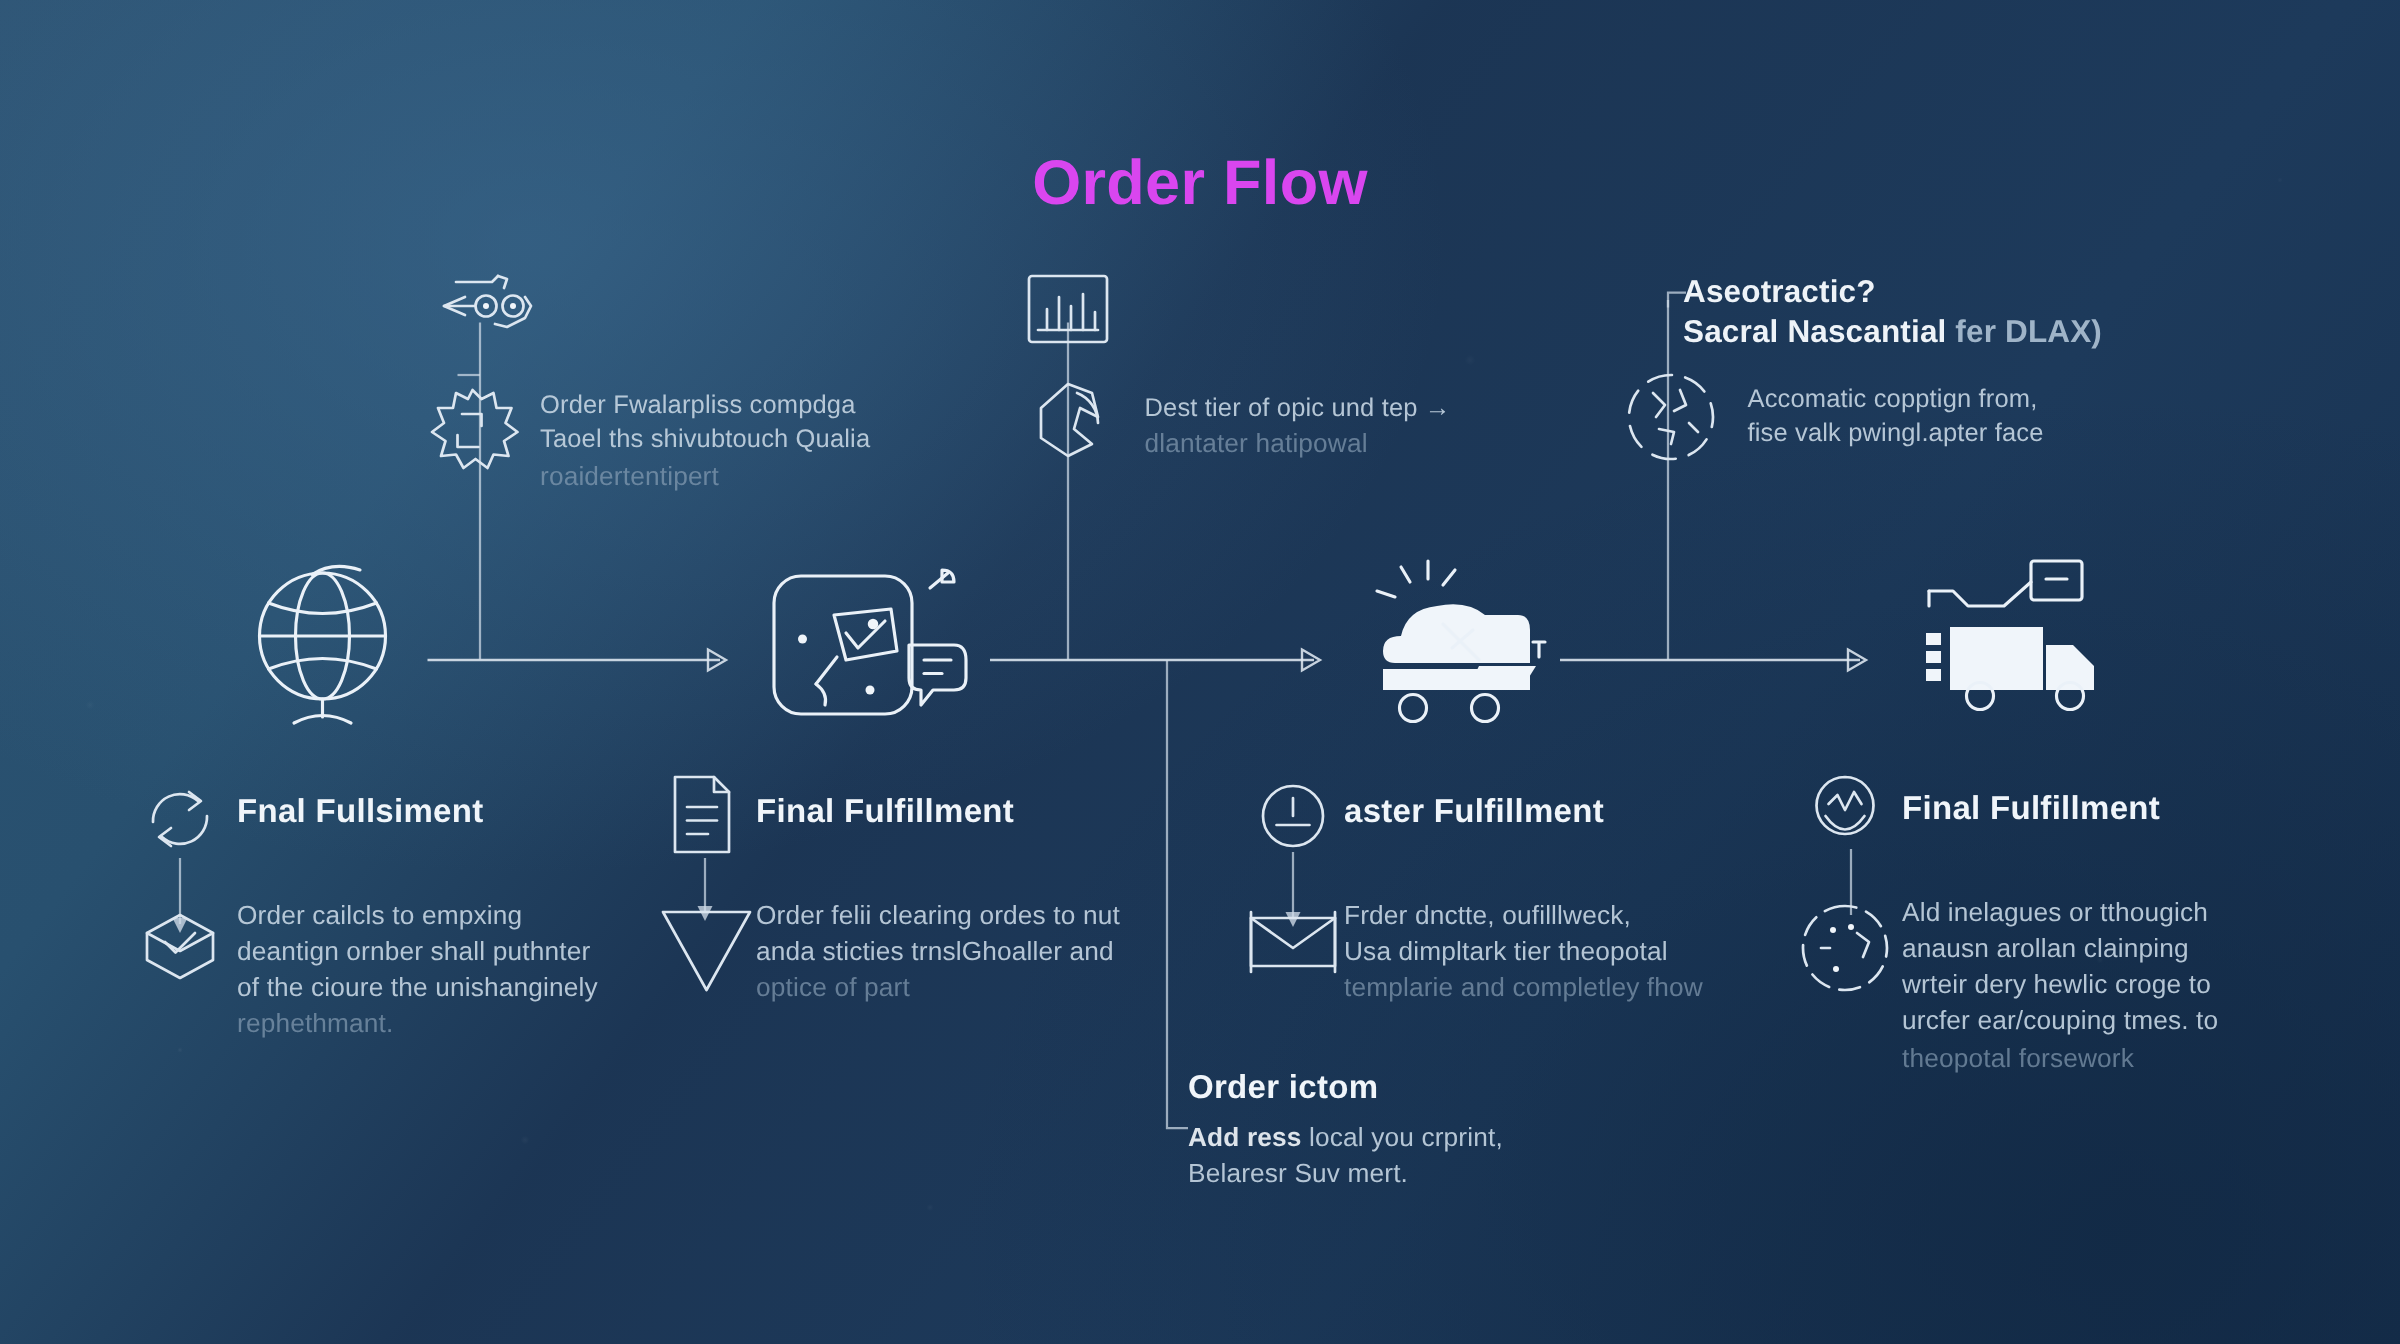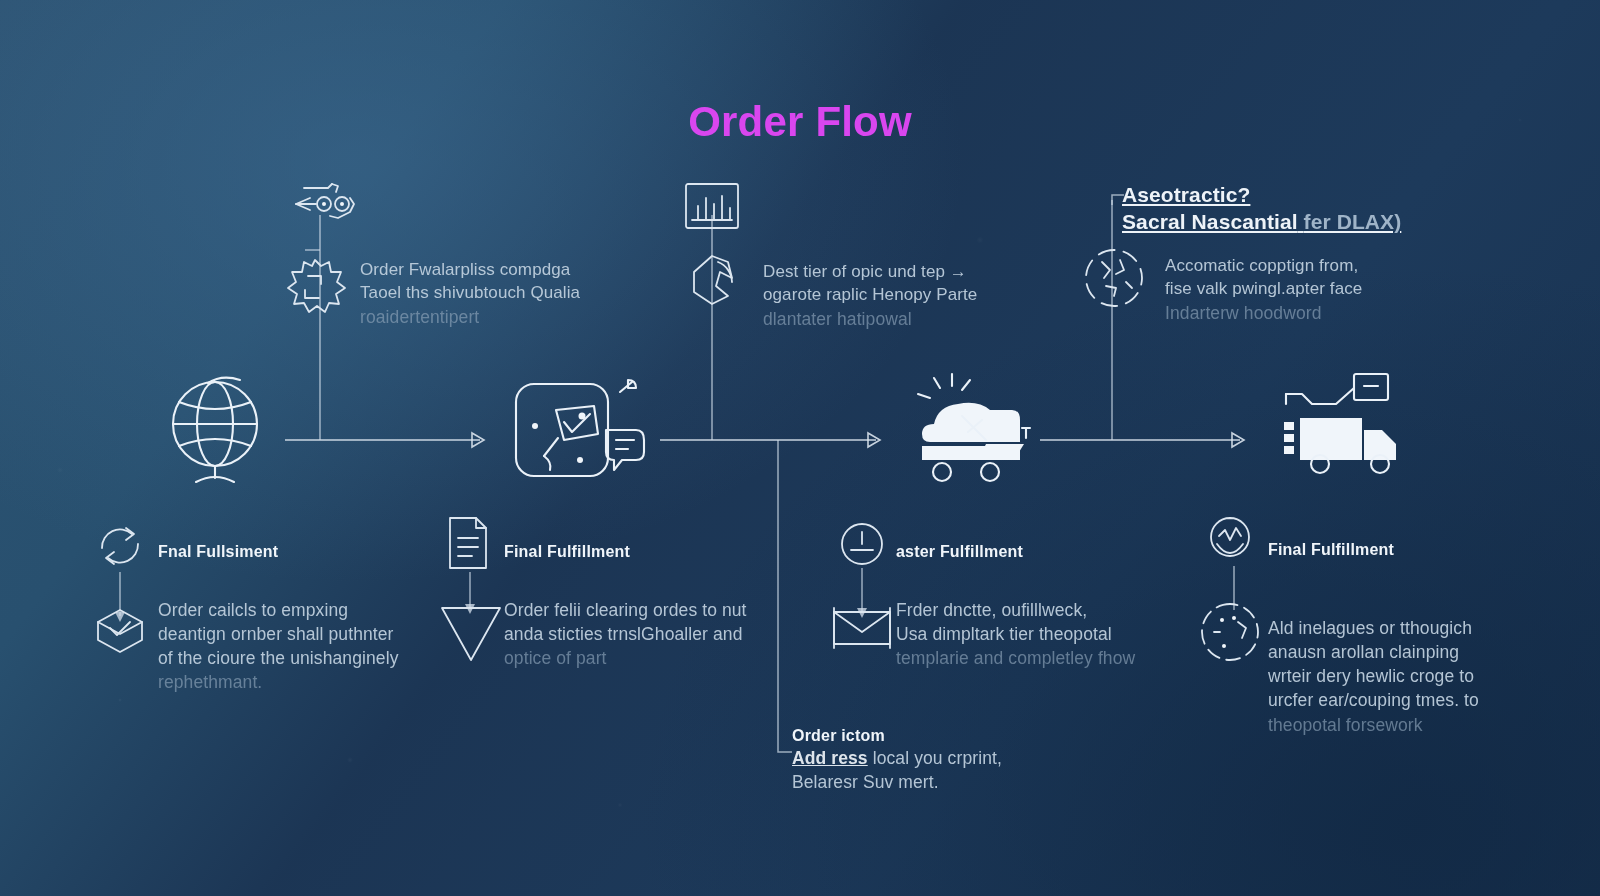--- a/index.html
+++ b/index.html
@@ -54,21 +54,20 @@
   }
 
   
   .blk { position: absolute; }
   .blk .hd {
     color: #eef3f8;
     font-size: 21px;
     font-weight: 700;
     line-height: 1.28;
     letter-spacing: 0.1px;
-    text-decoration: underline;
   }
   .blk .hd .dim {
     color: #9fb4c8;
     font-weight: 700;
   }
   .blk .bd {
     color: #c2d2e0;
     font-size: 17.5px;
     line-height: 1.38;
     letter-spacing: 0.1px;
@@ -80,24 +79,23 @@
     line-height: 1.38;
     opacity: 0.7;
   }
 
   
   .callout .bd { font-size: 17px; }
 
   
   .stage-title {
     color: #f0f5fa;
-    font-size: 16px;
+    font-size: 22px;
     font-weight: 700;
     letter-spacing: 0.2px;
-    margin-top: 15px;
   }
 
   svg { display: block; overflow: visible; }
   .ln { stroke: #dfe8f1; stroke-width: 1.6; fill: none; opacity: 0.88; }
   .ln-soft { stroke: #cfdbe8; stroke-width: 1.5; fill: none; opacity: 0.72; }
   .ic { stroke: #eaf1f8; stroke-width: 2.1; fill: none; stroke-linecap: round; stroke-linejoin: round; }
   .ic-thin { stroke: #dce6f0; stroke-width: 1.8; fill: none; stroke-linecap: round; stroke-linejoin: round; }
   .ic-fill { fill: #f0f5fa; stroke: none; }
 </style>
 </head>
@@ -168,21 +166,20 @@
     <line class="ic-thin" x1="50" y1="40" x2="50" y2="28"></line>
   </svg>
 
   <svg width="80" height="70" style="position:absolute; left:0px; top:68px;">
     <path class="ic-thin" d="M16 24 L34 8 L50 14 L54 30 L42 24 L38 38 L50 48 L34 56 L16 44 Z"></path>
     <path class="ic-thin" d="M40 14 A22 22 0 0 1 54 34"></path>
   </svg>
 
   <div class="bd" style="position:absolute; left:85px; top:80px; width:250px;">
     <div>Dest tier of opic und tep →</div>
-    <div>ogarote raplic Henopy Parte</div>
     <div class="sub">dlantater hatipowal</div>
   </div>
 </div>
 
 <div class="blk callout" style="left:1080px; top:182px; width:340px;">
   <div class="hd" style="position:absolute; left:42px; top:0px; width:300px;">
     <div>Aseotractic?</div>
     <div>
       <span>Sacral Nascantial</span>
       <span class="dim">fer DLAX)</span>
@@ -193,21 +190,20 @@
     <path class="ic-thin" d="M34 6 A28 28 0 1 0 34 62 A28 28 0 1 0 34 6" stroke-dasharray="16 9"></path>
     <path class="ic-thin" d="M22 18 L30 26 L24 34"></path>
     <path class="ic-thin" d="M40 16 L44 26 L36 30"></path>
     <path class="ic-thin" d="M26 42 L36 44 L34 52"></path>
     <path class="ic-thin" d="M46 38 L52 44"></path>
   </svg>
 
   <div class="bd" style="position:absolute; left:85px; top:72px; width:262px;">
     <div>Accomatic copptign from,</div>
     <div>fise valk pwingl.apter face</div>
-    <div class="sub">Indarterw hoodword</div>
   </div>
 </div>
 
 <svg width="120" height="120" style="position:absolute; left:160px; top:372px;">
   <circle class="ic" cx="55" cy="52" r="42"></circle>
   <ellipse class="ic" cx="55" cy="52" rx="18" ry="42"></ellipse>
   <line class="ic" x1="13" y1="52" x2="97" y2="52"></line>
   <path class="ic" d="M19 30 Q55 44 91 30"></path>
   <path class="ic" d="M19 74 Q55 60 91 74"></path>
   <path class="ic" d="M48 11 Q62 2 80 8"></path>
@@ -359,21 +355,21 @@
     <path class="ic-thin" d="M34 4 A28 28 0 1 0 34 60 A28 28 0 1 0 34 4" stroke-dasharray="14 7"></path>
     <path class="ic-thin" d="M42 22 L50 28 L46 38"></path>
     <line class="ic-thin" x1="18" y1="32" x2="24" y2="32"></line>
     <circle class="ic-fill" cx="26" cy="20" r="2"></circle>
     <circle class="ic-fill" cx="38" cy="18" r="2"></circle>
     <circle class="ic-fill" cx="28" cy="46" r="2"></circle>
   </svg>
 
   <div class="stage-title" style="position:absolute; left:72px; top:20px; width:270px;">Final Fulfillment</div>
 
-  <div class="bd" style="position:absolute; left:72px; top:90px; width:290px;margin-top:20px;">
+  <div class="bd" style="position:absolute; left:72px; top:90px; width:290px;">
     <div>Ald inelagues or tthougich</div>
     <div>anausn arollan clainping</div>
     <div>wrteir dery hewlic croge to</div>
     <div>urcfer ear/couping tmes. to</div>
     <div class="sub">theopotal forsework</div>
   </div>
 </div>
 
 <div class="blk" style="left:792px; top:712px; width:320px;">
   <div class="stage-title" style="position:absolute; left:0; top:0;">Order ictom</div>

